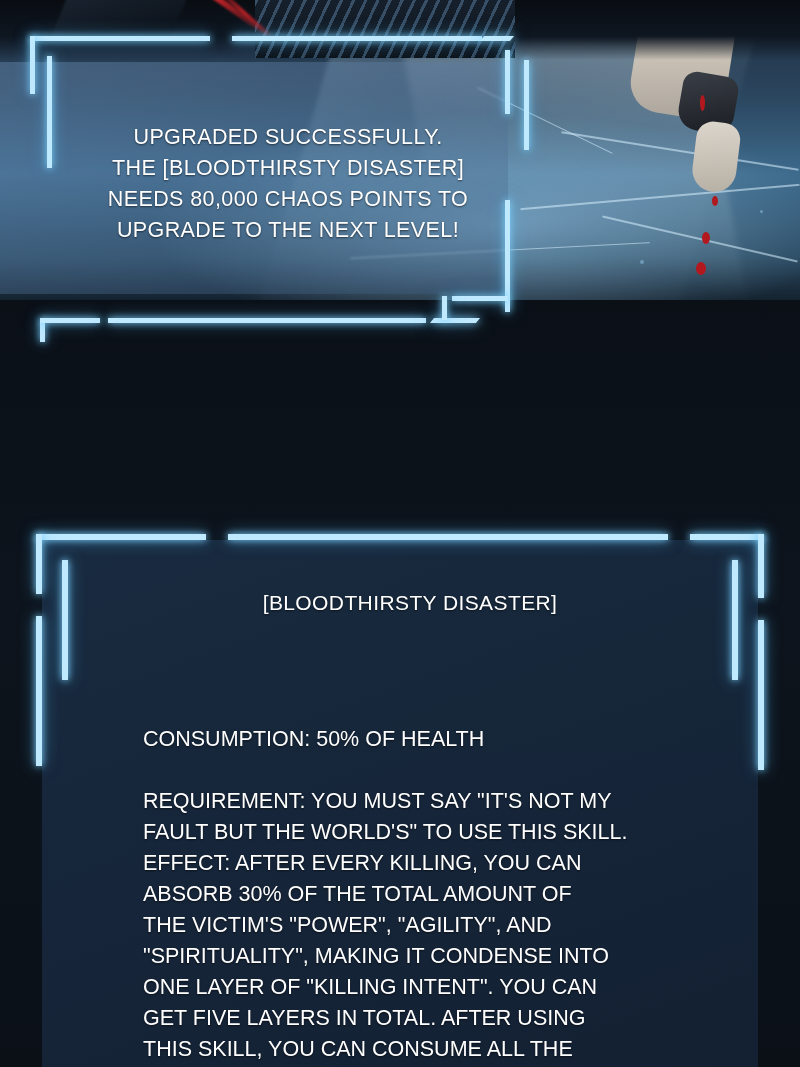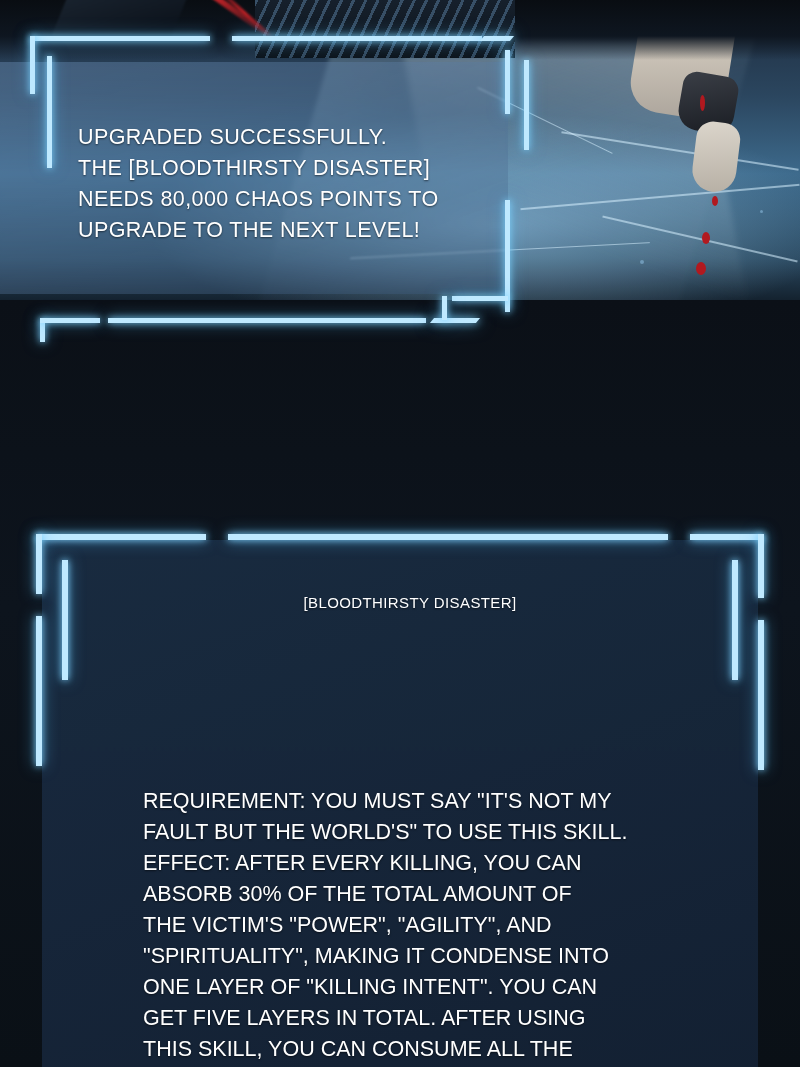--- a/index.html
+++ b/index.html
@@ -155,28 +155,29 @@
     text-shadow: 0 1px 2px rgba(0,0,0,0.55);
     white-space: pre-line;
   }
 
   
   .p1-text {
     left: 78px; top: 122px;
     width: 420px;
     font-size: 21.5px;
     line-height: 31px;
+    text-align: center;
   }
 
   
   .p2-title {
     left: 60px; top: 588px;
     width: 700px;
     text-align: center;
-    font-size: 15px;
+    font-size: 21px;
     line-height: 30px;
   }
   .p2-line {
     position: absolute;
     left: 143px;
     width: 600px;
     color: #fff;
     font-size: 21.5px;
     line-height: 31px;
     text-shadow: 0 1px 2px rgba(0,0,0,0.55);
@@ -270,20 +271,21 @@
   <div class="br" style="left:228px; top:534px; width:440px; height:6px;"></div>
   <div class="br" style="left:690px; top:534px; width:74px; height:6px;"></div>
   <div class="br" style="left:758px; top:534px; width:6px; height:64px;"></div>
   <div class="br" style="left:732px; top:560px; width:6px; height:120px;"></div>
   <div class="br" style="left:36px; top:616px; width:6px; height:150px;"></div>
   <div class="br" style="left:758px; top:620px; width:6px; height:150px;"></div>
 
   <div class="holo-text p2-title">[BLOODTHIRSTY DISASTER]</div>
 
 
+  <div class="p2-line p2-consumption">CONSUMPTION: 50% OF HEALTH</div>
 
   <div class="p2-body">REQUIREMENT: YOU MUST SAY "IT'S NOT MY
 FAULT BUT THE WORLD'S" TO USE THIS SKILL.
 EFFECT: AFTER EVERY KILLING, YOU CAN
 ABSORB 30% OF THE TOTAL AMOUNT OF
 THE VICTIM'S "POWER", "AGILITY", AND
 "SPIRITUALITY", MAKING IT CONDENSE INTO
 ONE LAYER OF "KILLING INTENT". YOU CAN
 GET FIVE LAYERS IN TOTAL. AFTER USING
 THIS SKILL, YOU CAN CONSUME ALL THE</div>

